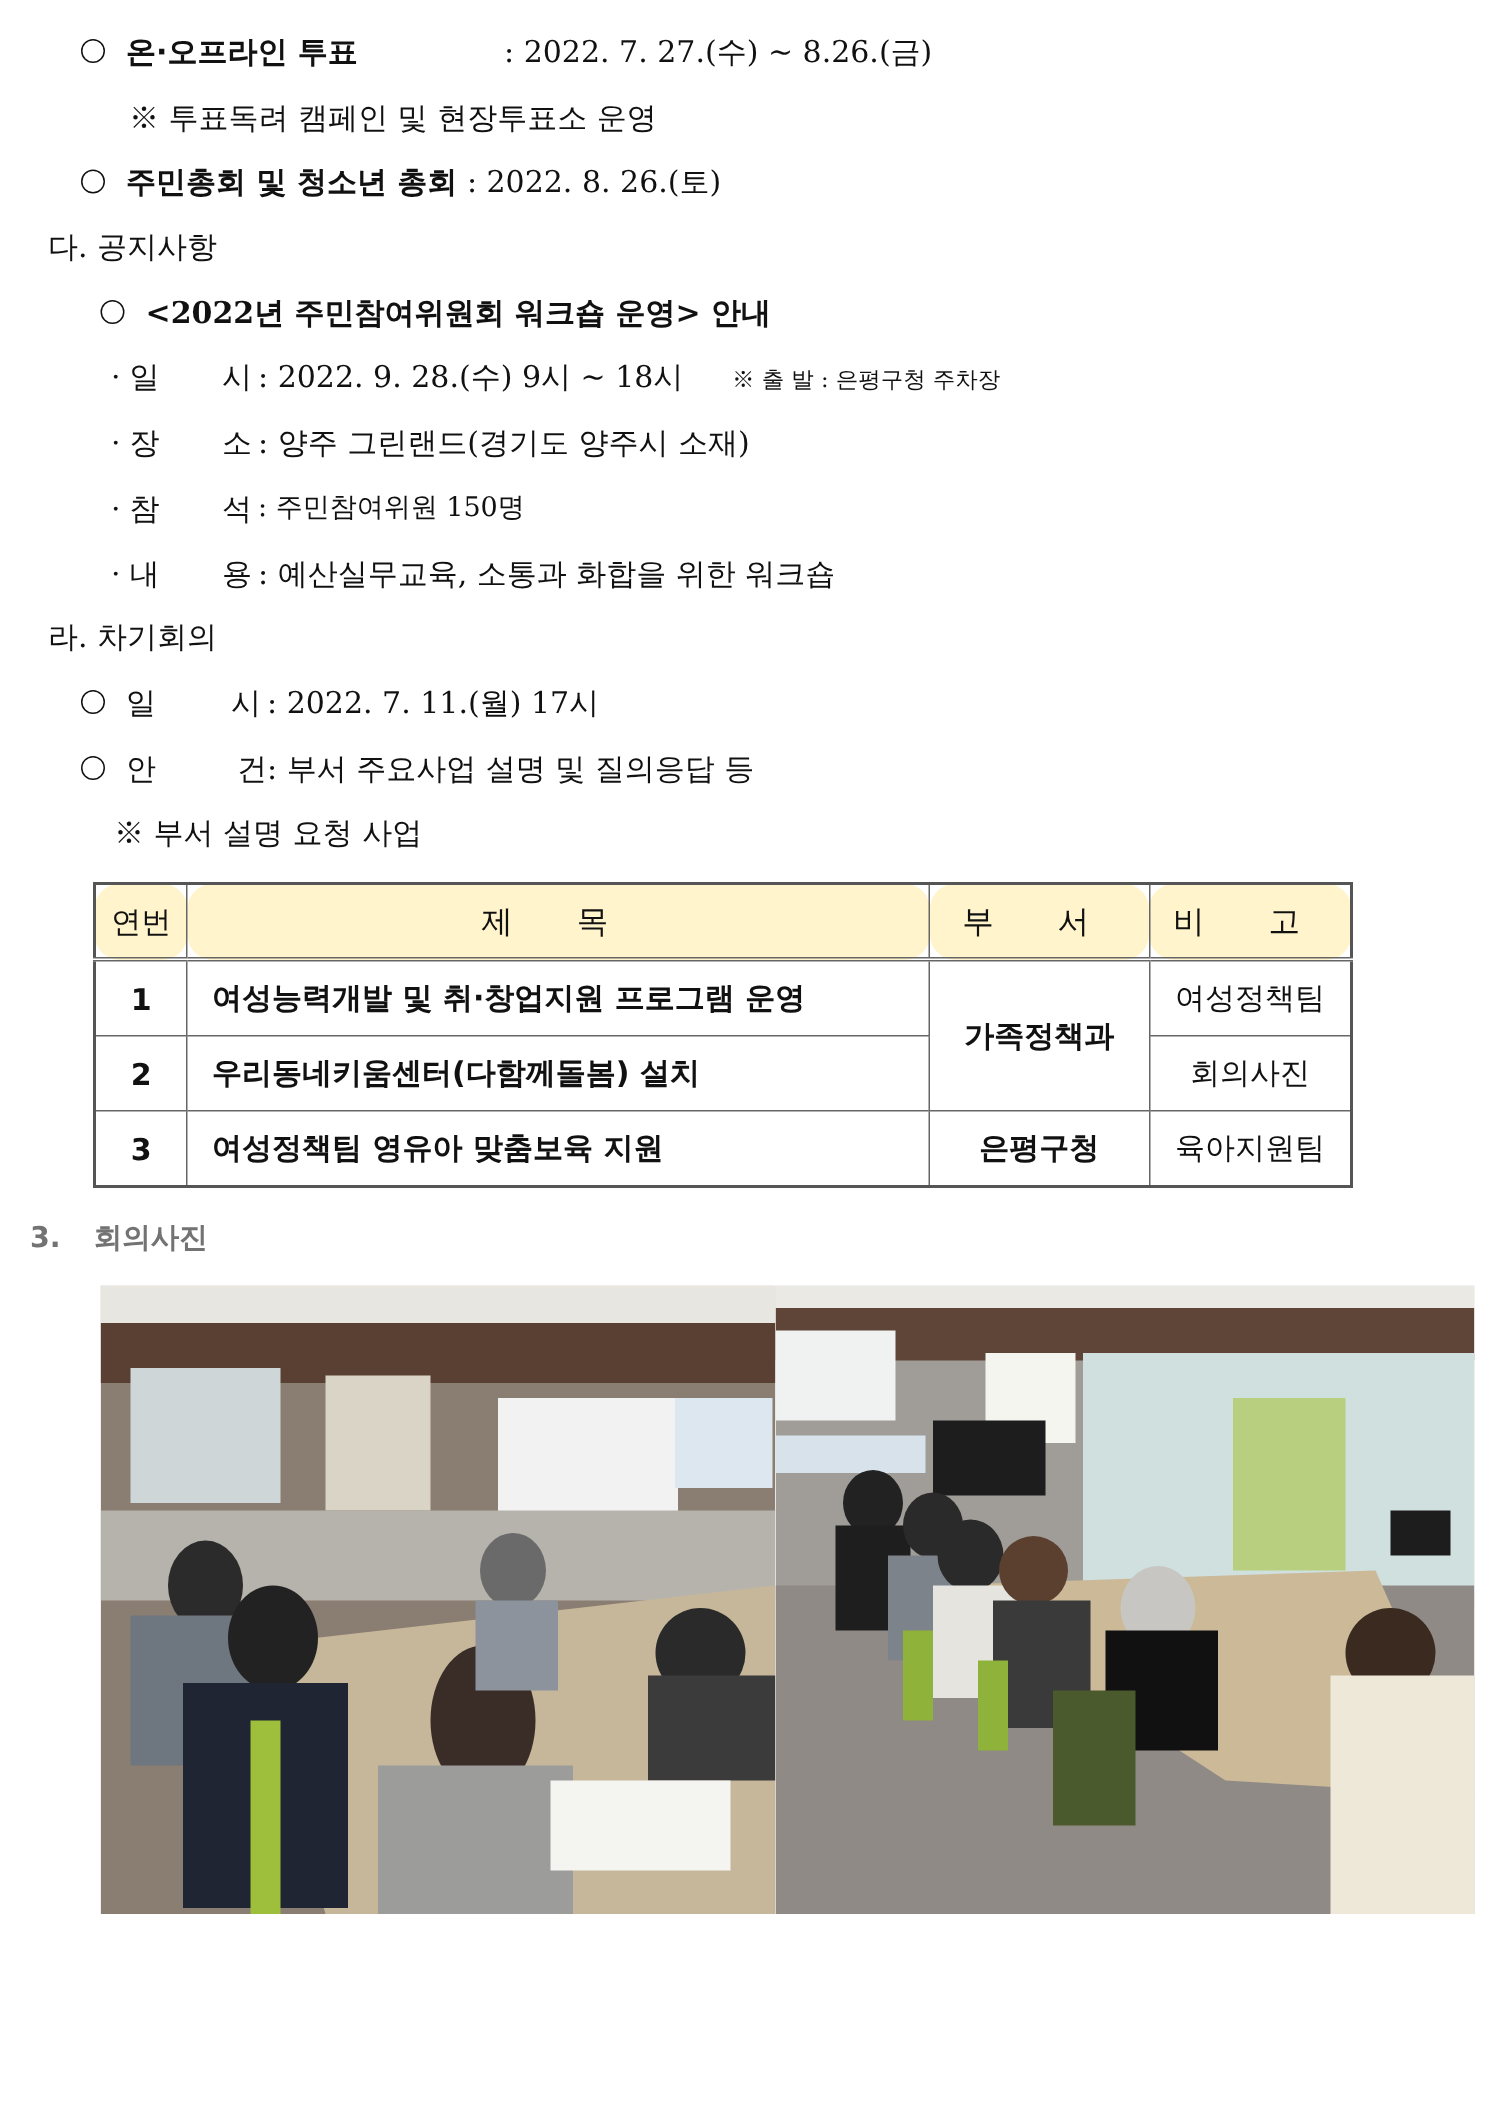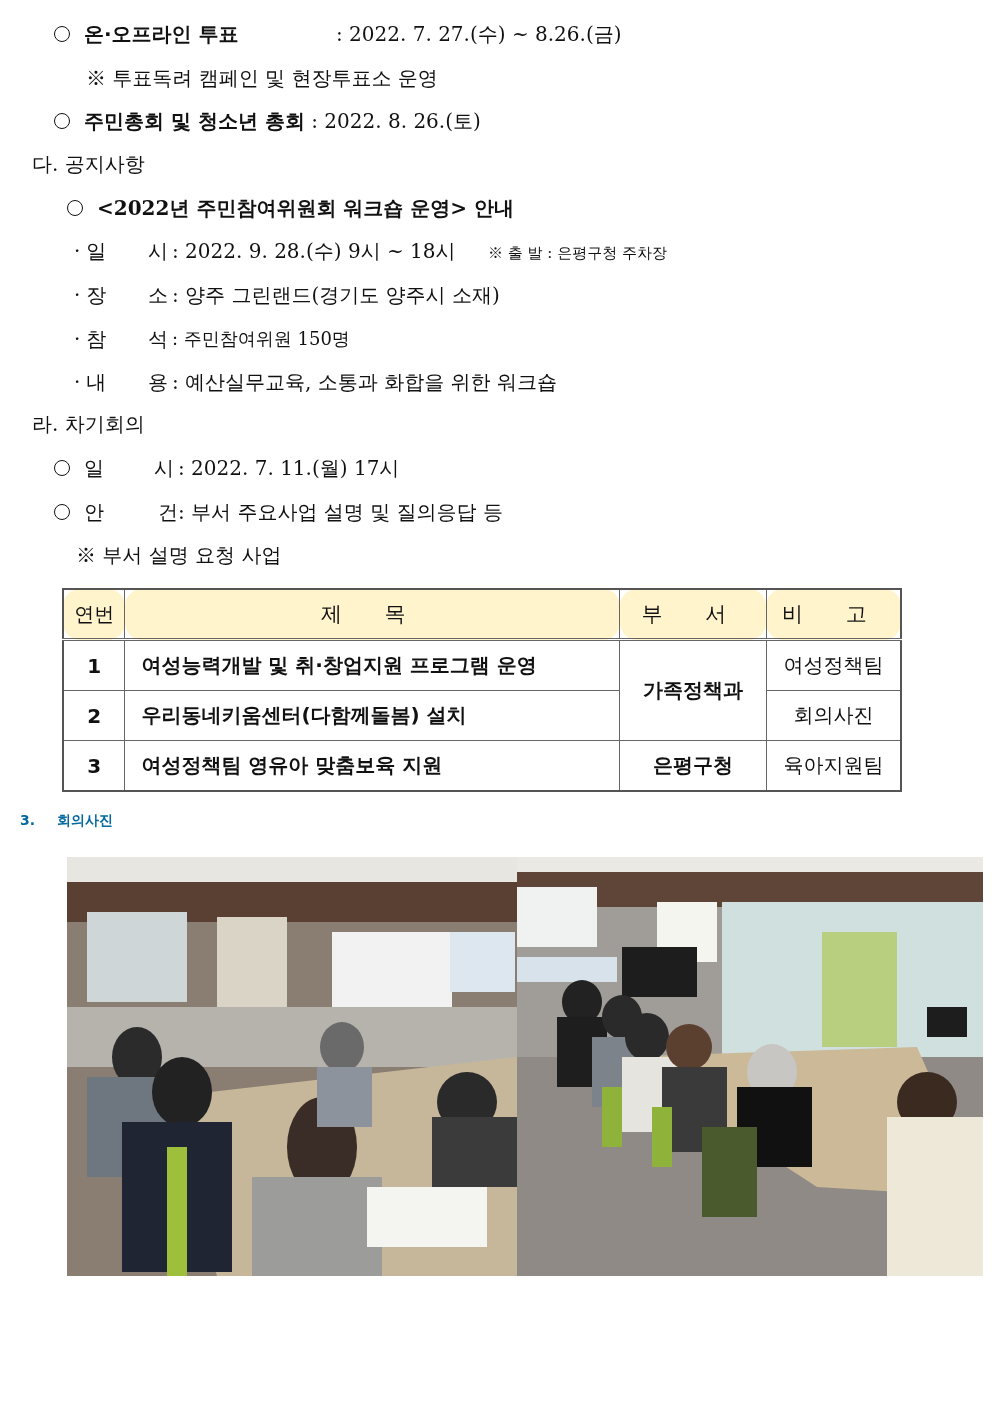--- a/index.html
+++ b/index.html
@@ -18,21 +18,21 @@
   table.req th, table.req td { border: 1px solid #666; text-align: center; padding: 0; }
   table.req thead th { background: #fff4cc; font-weight: normal; font-size: 21px; height: 48px;
                        border-bottom: 3px double #666; letter-spacing: 18px; border-radius: 17px; }
   table.req thead th.no { letter-spacing: 0; font-size: 20px; }
   table.req tbody td { height: 49px; font-size: 20px; }
   table.req td.num { font-weight: bold; }
   table.req td.title { text-align: left; padding-left: 16px; font-weight: bold; }
   table.req td.dept { font-weight: bold; }
   table.req td.note { font-weight: normal; }
 
-  .section-title { position: absolute; left: 20px; top: 812px; color: #0369a1; font-size: 14px;
+  .section-title { position: absolute; left: 20px; top: 812px; color: #737373; font-size: 19px;
                    font-weight: bold; font-family: "DejaVu Sans", "Liberation Sans", sans-serif; }
   .section-title .num { margin-right: 22px; }
 
   .photo { position: absolute; top: 857px; height: 419px; overflow: hidden; }
   .photo svg { display: block; width: 100%; height: 100%; }
 </style>
 </head>
 <body>
 
 <div class="line" style="left:54px; top:21px;">

